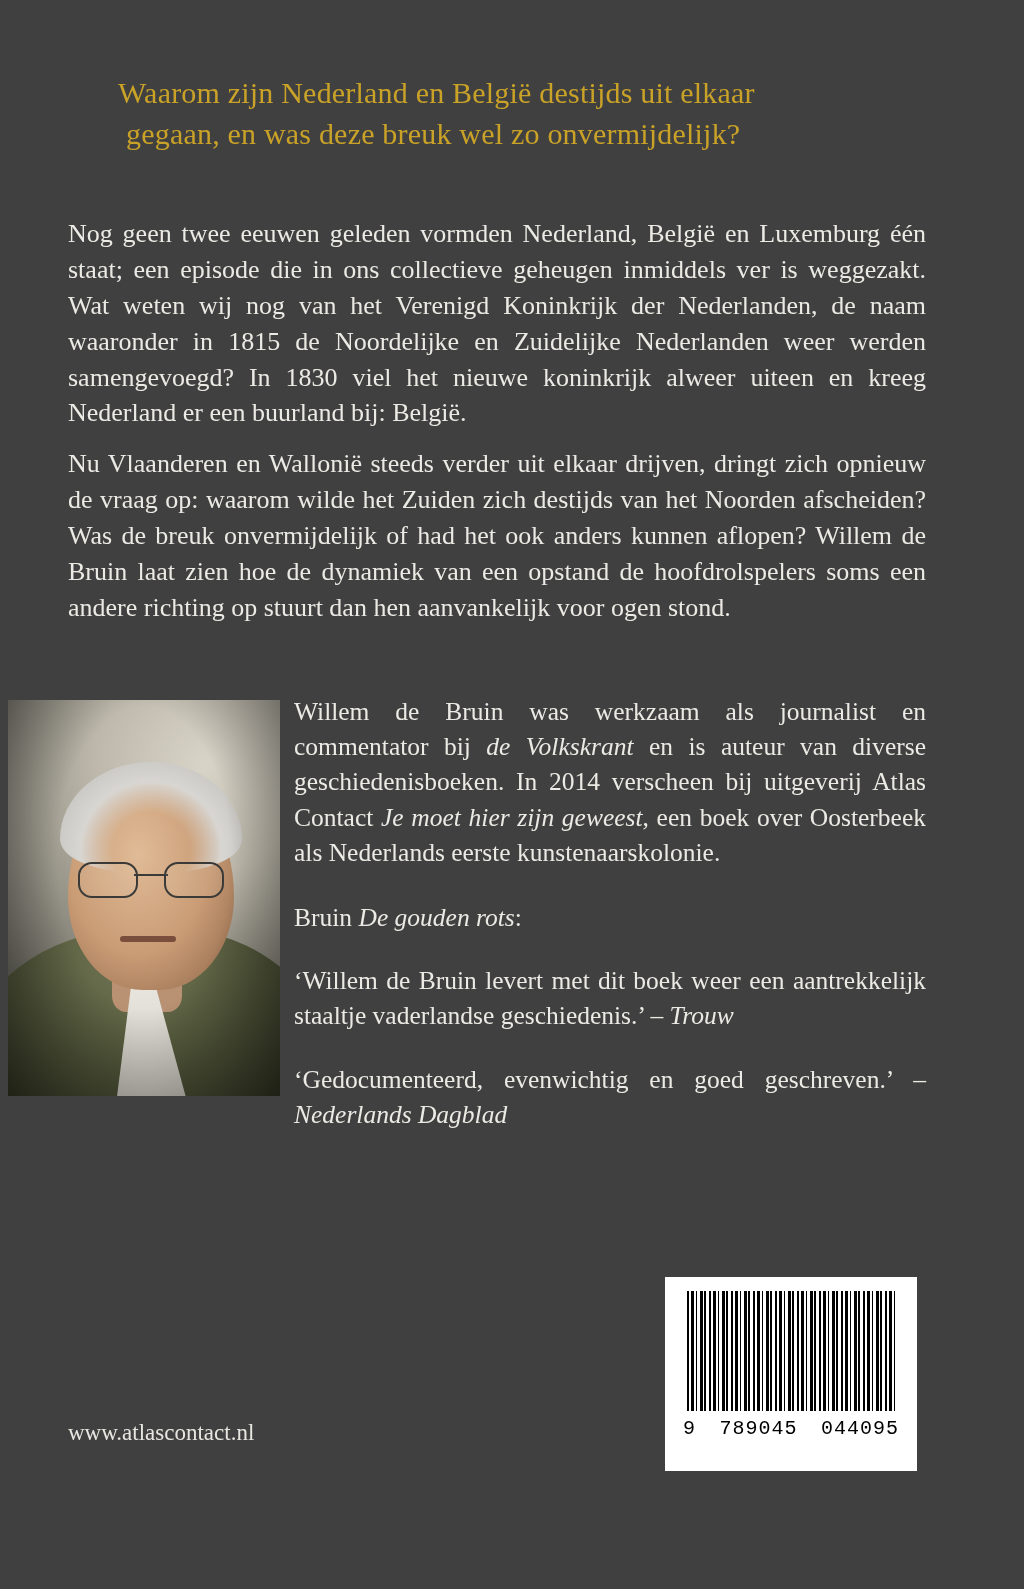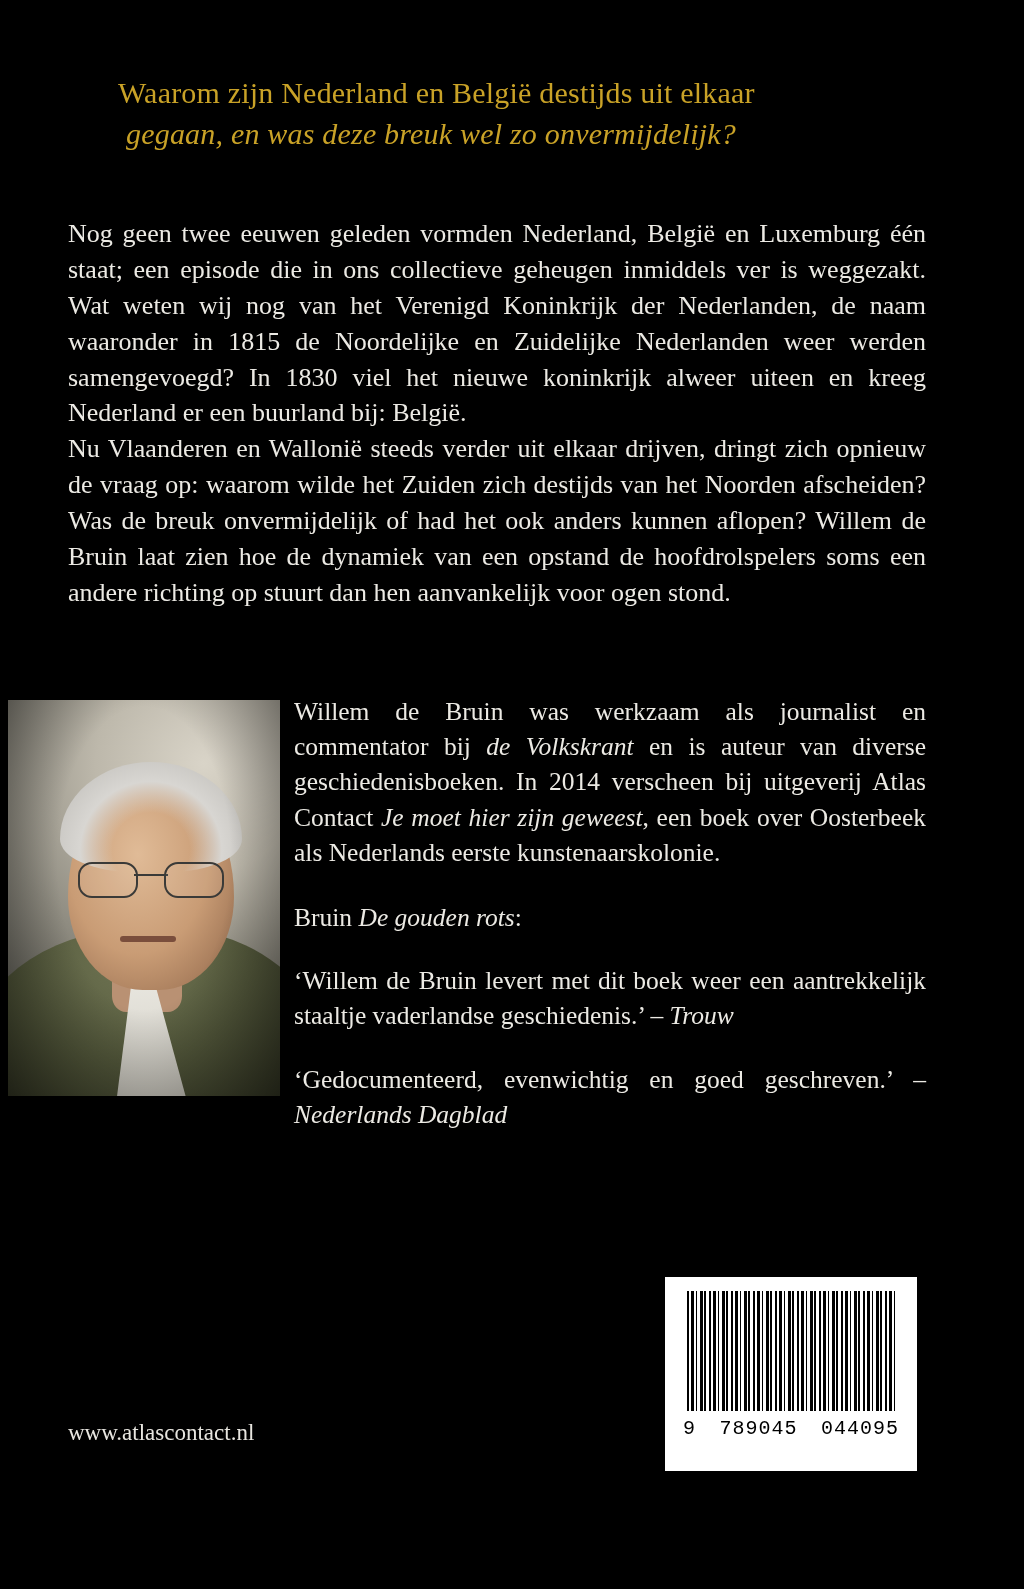--- a/index.html
+++ b/index.html
@@ -4,50 +4,50 @@
 <style>
   html, body {
     margin: 0;
     padding: 0;
     background: #0a0d1a;
   }
   .page {
     position: relative;
     width: 1024px;
     height: 1589px;
-    background: #000000;
+    background: #404040;
     overflow: hidden;
     font-family: "Liberation Serif", "DejaVu Serif", serif;
     color: #e8e6e0;
   }
 
   .tagline {
     position: absolute;
     left: 118px;
     top: 72px;
     width: 800px;
     font-size: 30px;
     line-height: 1.38;
     color: #c9a227;
     letter-spacing: 0.2px;
   }
-  .tagline .l2 { display: block; padding-left: 8px; font-style: italic; }
+  .tagline .l2 { display: block; padding-left: 8px; }
 
   .blurb {
     position: absolute;
     left: 68px;
     top: 216px;
     width: 858px;
     font-size: 26px;
     line-height: 1.38;
     text-align: justify;
     color: #eceae4;
   }
   .blurb p { margin: 0; }
-  .blurb p + p { margin-top: 0px; }
+  .blurb p + p { margin-top: 15px; }
 
   .author-photo {
     position: absolute;
     left: 8px;
     top: 700px;
     width: 272px;
     height: 396px;
     overflow: hidden;
     background: #1a1a1a;
   }

